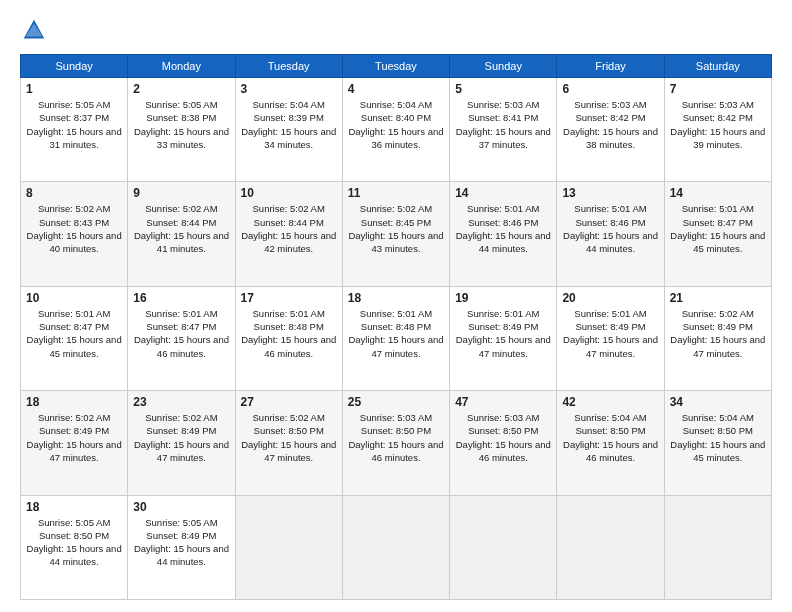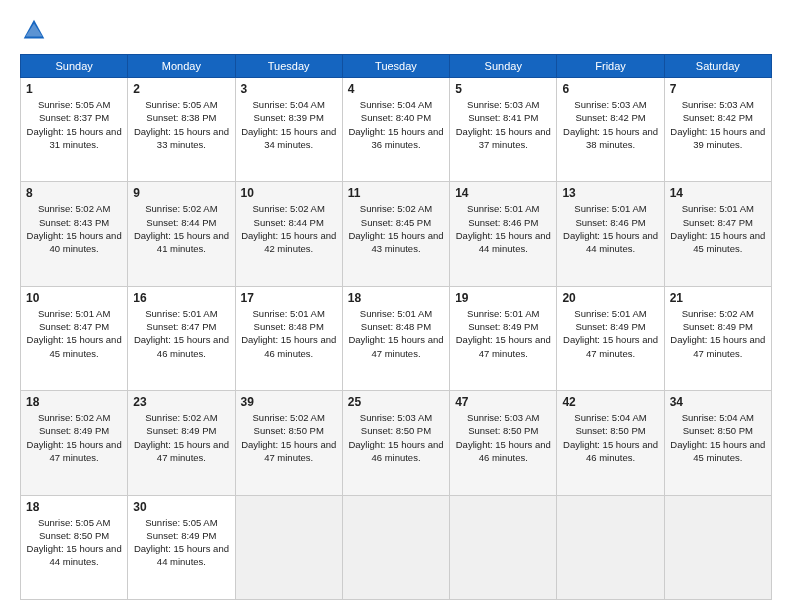--- a/index.html
+++ b/index.html
@@ -317,21 +317,21 @@
           </td>
           <td>
             <span class="day-num">23</span>
 <div class="day-info">
 Sunrise: 5:02 AM<br>
 Sunset: 8:49 PM<br>
 Daylight: 15 hours and 47 minutes.
 </div>
           </td>
           <td>
-            <span class="day-num">39</span>
+            <span class="day-num">27</span>
 <div class="day-info">
 Sunrise: 5:02 AM<br>
 Sunset: 8:50 PM<br>
 Daylight: 15 hours and 47 minutes.
 </div>
           </td>
           <td>
             <span class="day-num">25</span>
 <div class="day-info">
 Sunrise: 5:03 AM<br>

